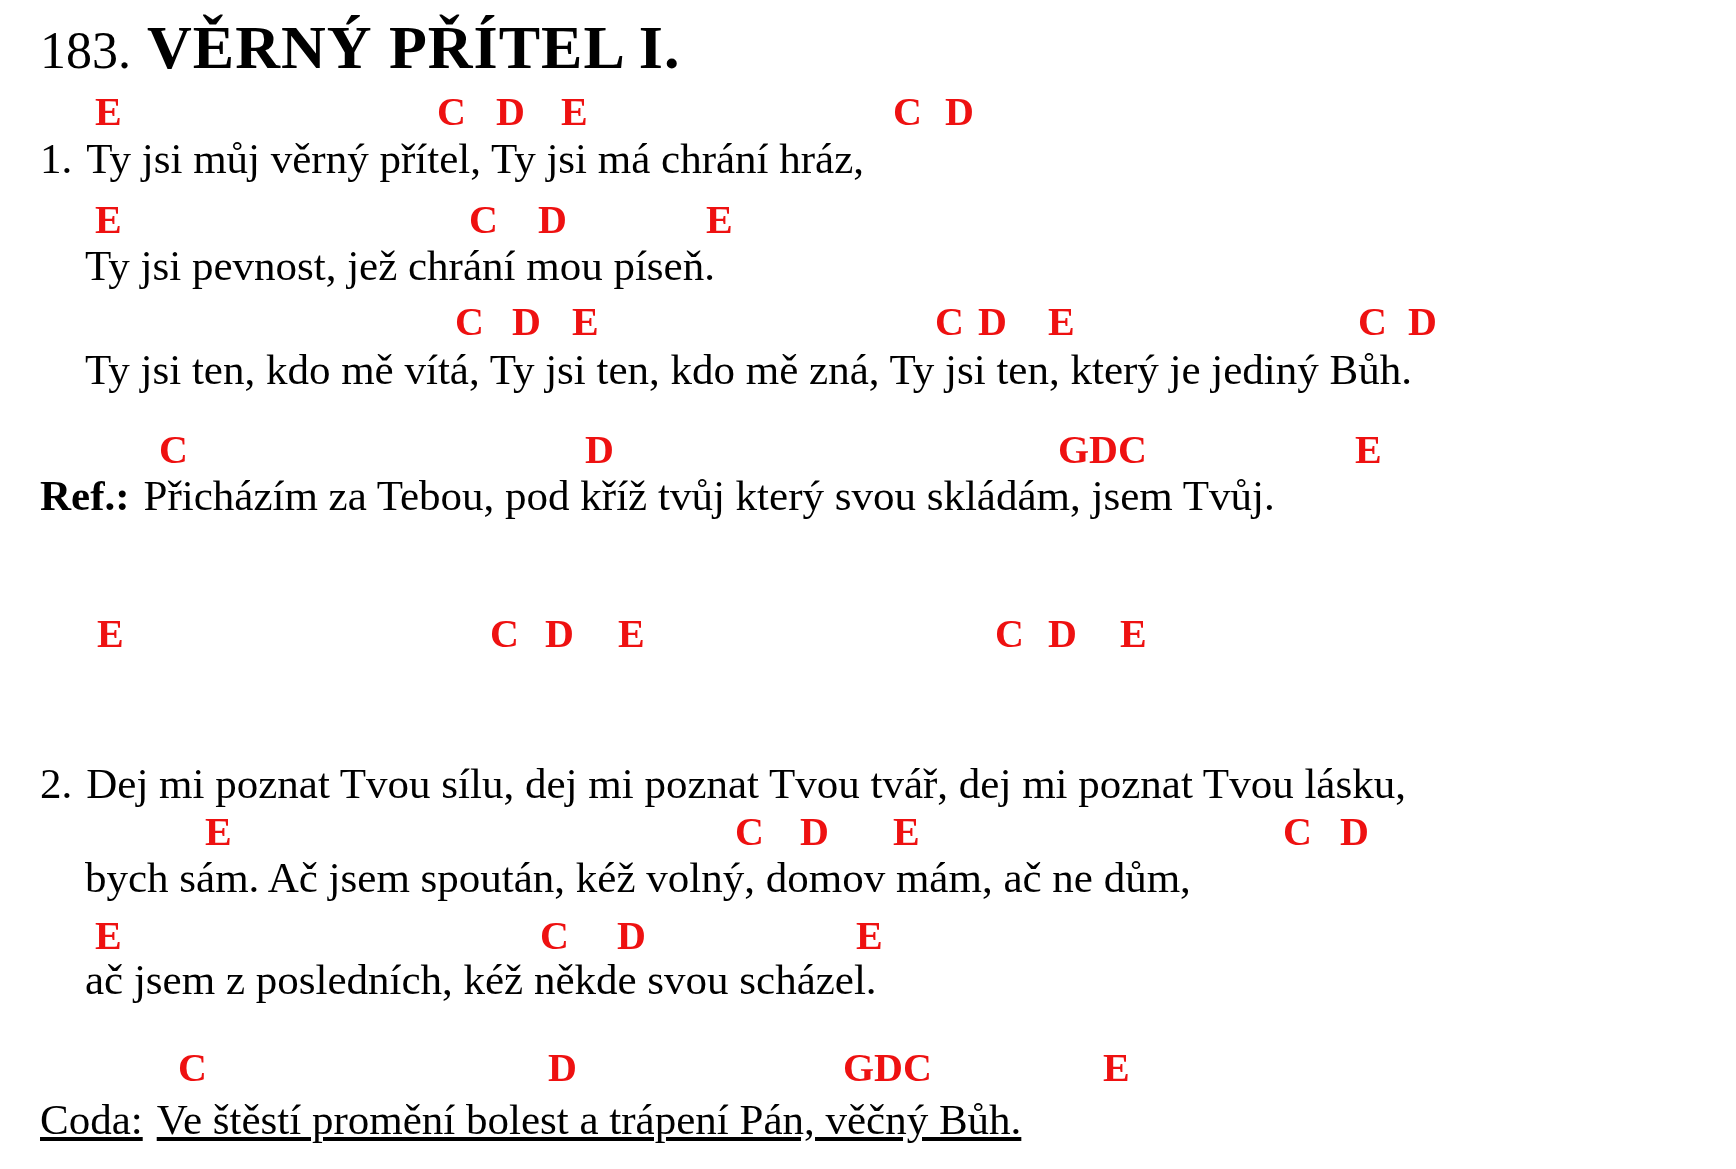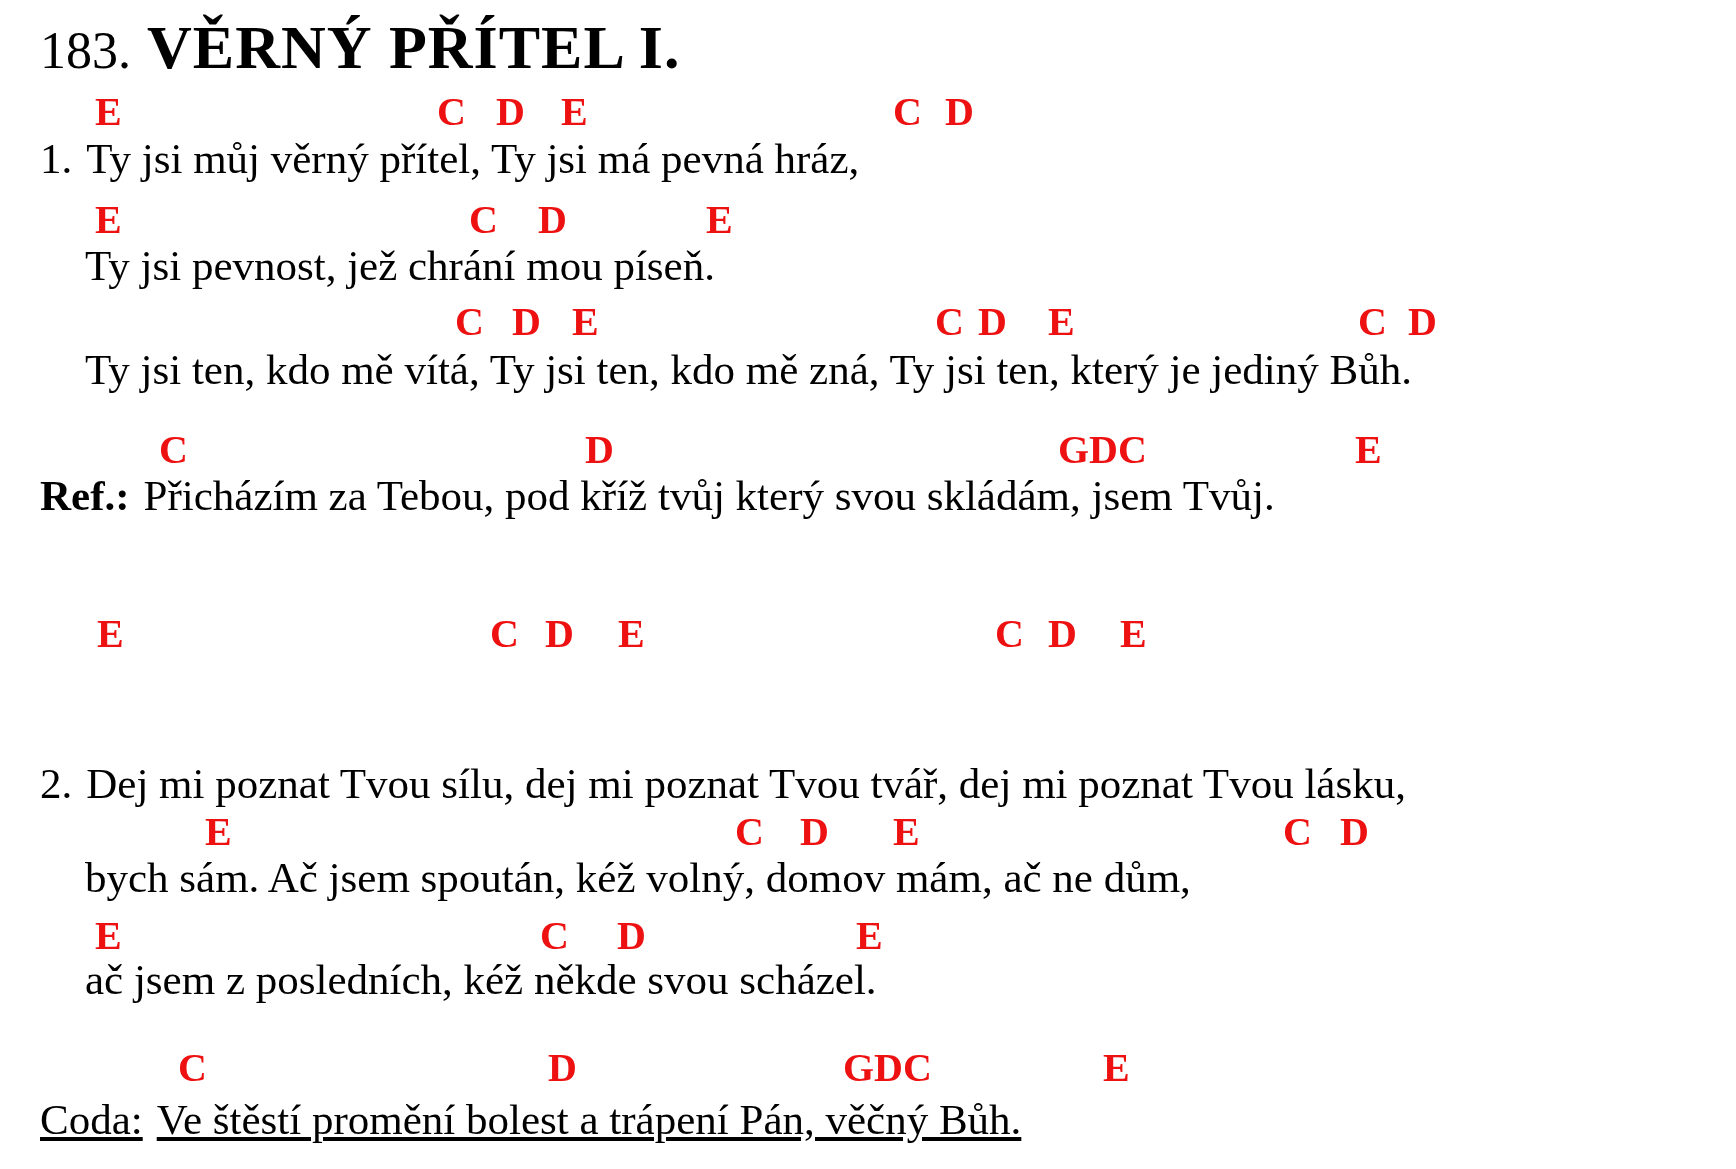--- a/index.html
+++ b/index.html
@@ -60,21 +60,21 @@
   <span class="category">Učedníci</span>
   <div id="song-body">
       <div class="chord-line" style="top: 88px;">
         <span class="chord" style="left: 95px;">E</span>
         <span class="chord" style="left: 437px;">C</span>
         <span class="chord" style="left: 496px;">D</span>
         <span class="chord" style="left: 561px;">E</span>
         <span class="chord" style="left: 893px;">C</span>
         <span class="chord" style="left: 945px;">D</span>
       </div>
-      <div class="lyric-line" style="top: 133px; left: 40px;"><span class="prefix">1.</span><span class="lyric-text">Ty jsi můj věrný přítel, Ty jsi má pevná hráz,</span></div>
+      <div class="lyric-line" style="top: 133px; left: 40px;"><span class="prefix">1.</span><span class="lyric-text">Ty jsi můj věrný přítel, Ty jsi má chrání hráz,</span></div>
       <div class="chord-line" style="top: 196px;">
         <span class="chord" style="left: 95px;">E</span>
         <span class="chord" style="left: 469px;">C</span>
         <span class="chord" style="left: 538px;">D</span>
         <span class="chord" style="left: 706px;">E</span>
       </div>
       <div class="lyric-line" style="top: 240px; left: 85px;"><span class="lyric-text">Ty jsi pevnost, jež chrání mou píseň.</span></div>
       <div class="chord-line" style="top: 298px;">
         <span class="chord" style="left: 455px;">C</span>
         <span class="chord" style="left: 512px;">D</span>

